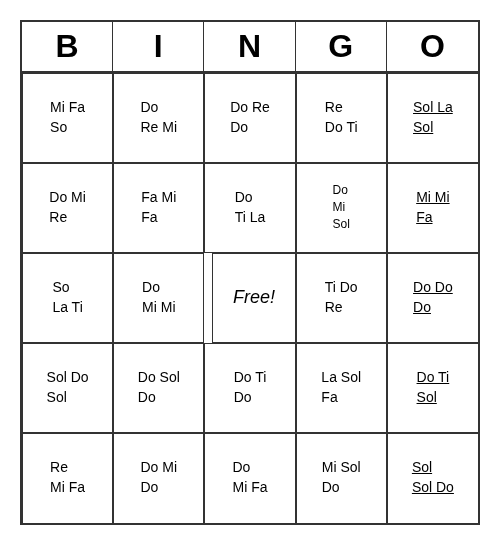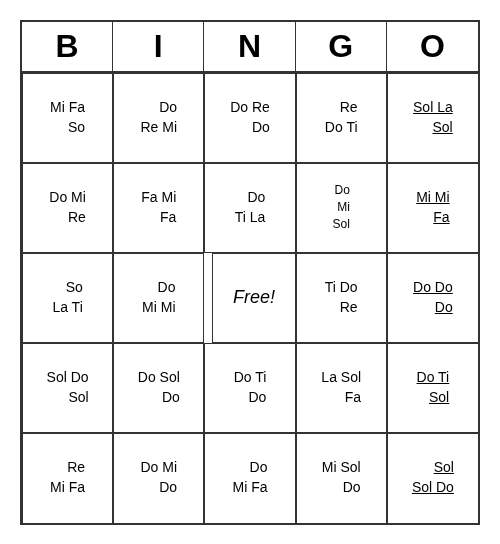--- a/index.html
+++ b/index.html
@@ -31,21 +31,21 @@
     .bingo-header-cell:last-child {
       border-right: none;
     }
     .bingo-grid {
       display: grid;
       grid-template-columns: repeat(5, 1fr);
       grid-template-rows: repeat(5, 1fr);
     }
     .bingo-cell {
       border: 1px solid #333;
-      text-align: right;
+      text-align: left;
       font-size: 14px;
       min-height: 90px;
       display: flex;
       align-items: center;
       justify-content: center;
       padding: 4px;
       line-height: 1.4;
       white-space: pre-line;
     }
     .bingo-cell.free {

